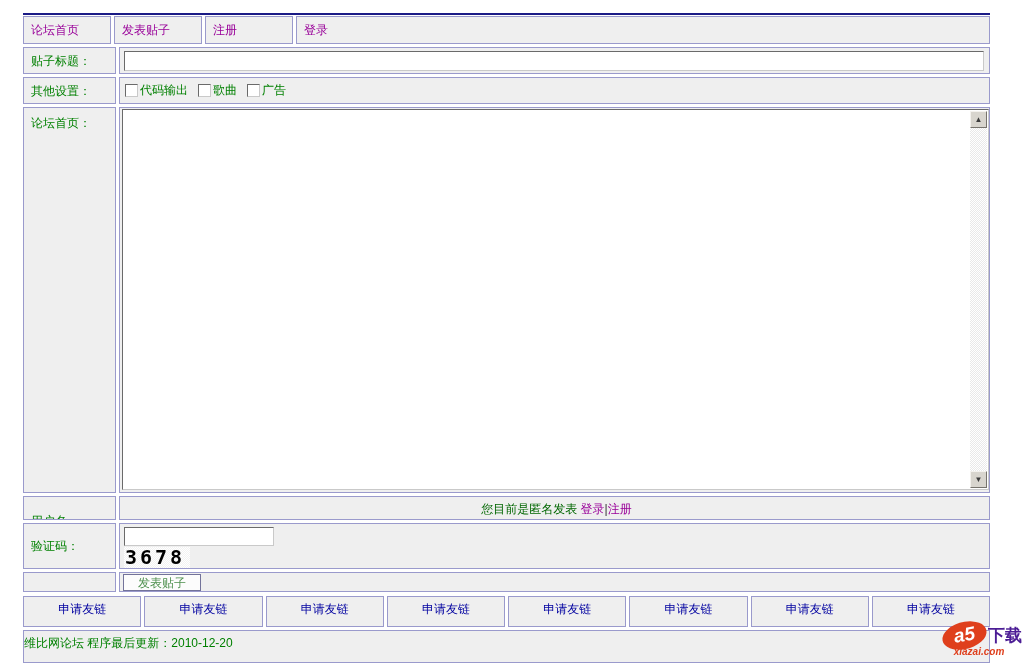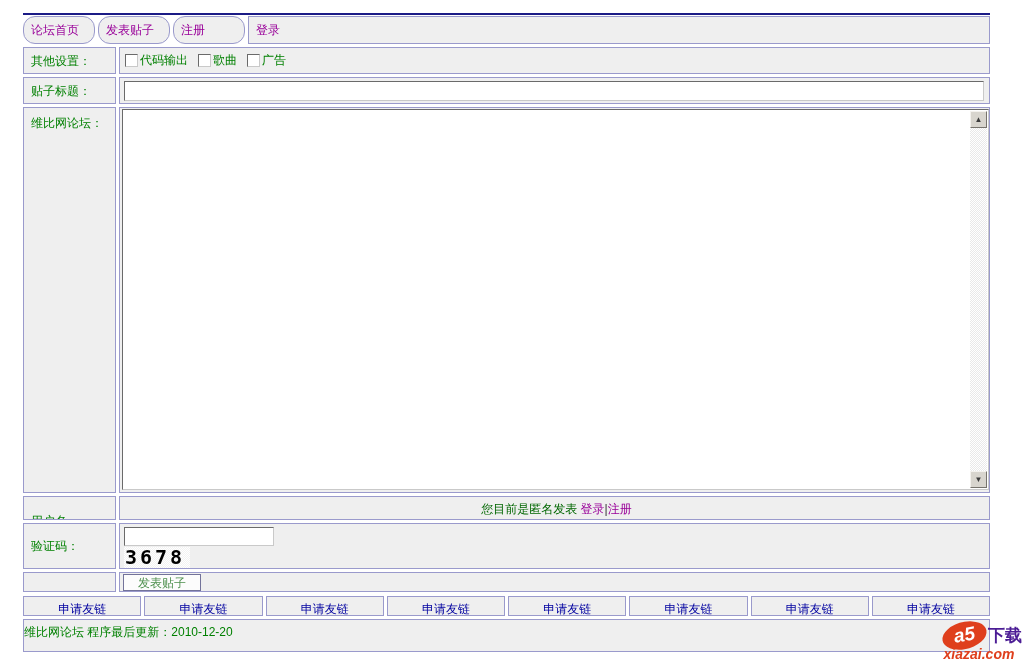--- a/index.html
+++ b/index.html
@@ -16,21 +16,21 @@
     border: 1px solid #9a9acc;
     overflow: hidden;
   }
 
   
   .nav-row { margin-bottom: 3px; }
   .nav-cell {
     height: 28px; line-height: 26px; padding-left: 7px;
     color: #990099; cursor: pointer;
   }
-  .nav-cell.narrow { width: 72px; border-radius: 12px; }
+  .nav-cell.narrow { width: 88px; }
   .nav-cell.wide { flex: 1; }
 
   
   .form-row { margin-bottom: 3px; }
   .label-cell {
     width: 93px; color: #008000; padding: 5px 0 0 7px; flex: none;
   }
   .content-cell { flex: 1; }
 
   .row-title   { height: 27px; }
@@ -104,78 +104,78 @@
   .row-submit .content-cell { padding: 1px 0 0 3px; }
   .submit-btn {
     height: 17px; min-width: 78px; background: #fcfcfc;
     border: 1px solid #73739a; color: #4d8f4d;
     font-family: "Liberation Sans", sans-serif; font-size: 12px; line-height: 14px;
     padding: 0 10px; cursor: pointer;
   }
 
   .links-row { margin-bottom: 3px; }
   .link-cell {
-    flex: 1; height: 20px; line-height: 25px; text-align: center;
+    flex: 1; height: 31px; line-height: 25px; text-align: center;
     color: #0000a0; cursor: pointer;
   }
 
   .footer-row .cell {
     flex: 1; height: 33px; line-height: 24px; text-align: left; color: #008000;
   }
 
   
   .watermark { position: absolute; right: 2px; bottom: 1px; width: 96px; height: 46px; }
   .wm-top { display: flex; align-items: center; justify-content: flex-end; }
   .wm-swoosh {
     width: 45px; height: 27px; background: #df3f1c;
     border-radius: 55% 45% 55% 45%; transform: rotate(-10deg);
     color: #ffffff; font-weight: bold; font-style: italic;
     font-size: 19px; line-height: 26px; text-align: center; flex: none;
   }
   .wm-cn { color: #4c1d95; font-size: 17px; font-weight: bold; margin-left: 1px; }
   .wm-domain {
-    color: #df3f1c; font-size: 14px; font-weight: bold; font-style: italic;
+    color: #df3f1c; font-size: 10px; font-weight: bold; font-style: italic;
     text-align: center; margin-top: -3px; padding-left: 10px;
   }
 </style>
 </head>
 <body>
 
 <div class="page">
 
   <div class="top-line"></div>
 
   <div class="row nav-row">
     <div class="cell nav-cell narrow">论坛首页</div>
     <div class="cell nav-cell narrow">发表贴子</div>
     <div class="cell nav-cell narrow">注册</div>
     <div class="cell nav-cell wide">登录</div>
+  </div>
+
+  <div class="row form-row row-title">
+    <div class="cell label-cell">贴子标题：</div>
+    <div class="cell content-cell">
+      <input type="text" class="text-input" value="" style="">
+    </div>
   </div>
 
   <div class="row form-row row-settings">
     <div class="cell label-cell">其他设置：</div>
     <div class="cell content-cell">
       <span class="checkbox"></span>
       <span class="cb-label">代码输出</span>
       <span class="checkbox"></span>
       <span class="cb-label">歌曲</span>
       <span class="checkbox"></span>
       <span class="cb-label">广告</span>
     </div>
   </div>
 
-  <div class="row form-row row-title">
-    <div class="cell label-cell">贴子标题：</div>
-    <div class="cell content-cell">
-      <input type="text" class="text-input" value="" style="">
-    </div>
-  </div>
-
   <div class="row form-row row-content">
-    <div class="cell label-cell">维比网论坛：</div>
+    <div class="cell label-cell">论坛首页：</div>
     <div class="cell content-cell">
       <div class="textarea-box">
         <div class="scrollbar">
           <div class="scroll-btn">▲</div>
           <div class="scroll-btn">▼</div>
         </div>
       </div>
     </div>
   </div>
 

